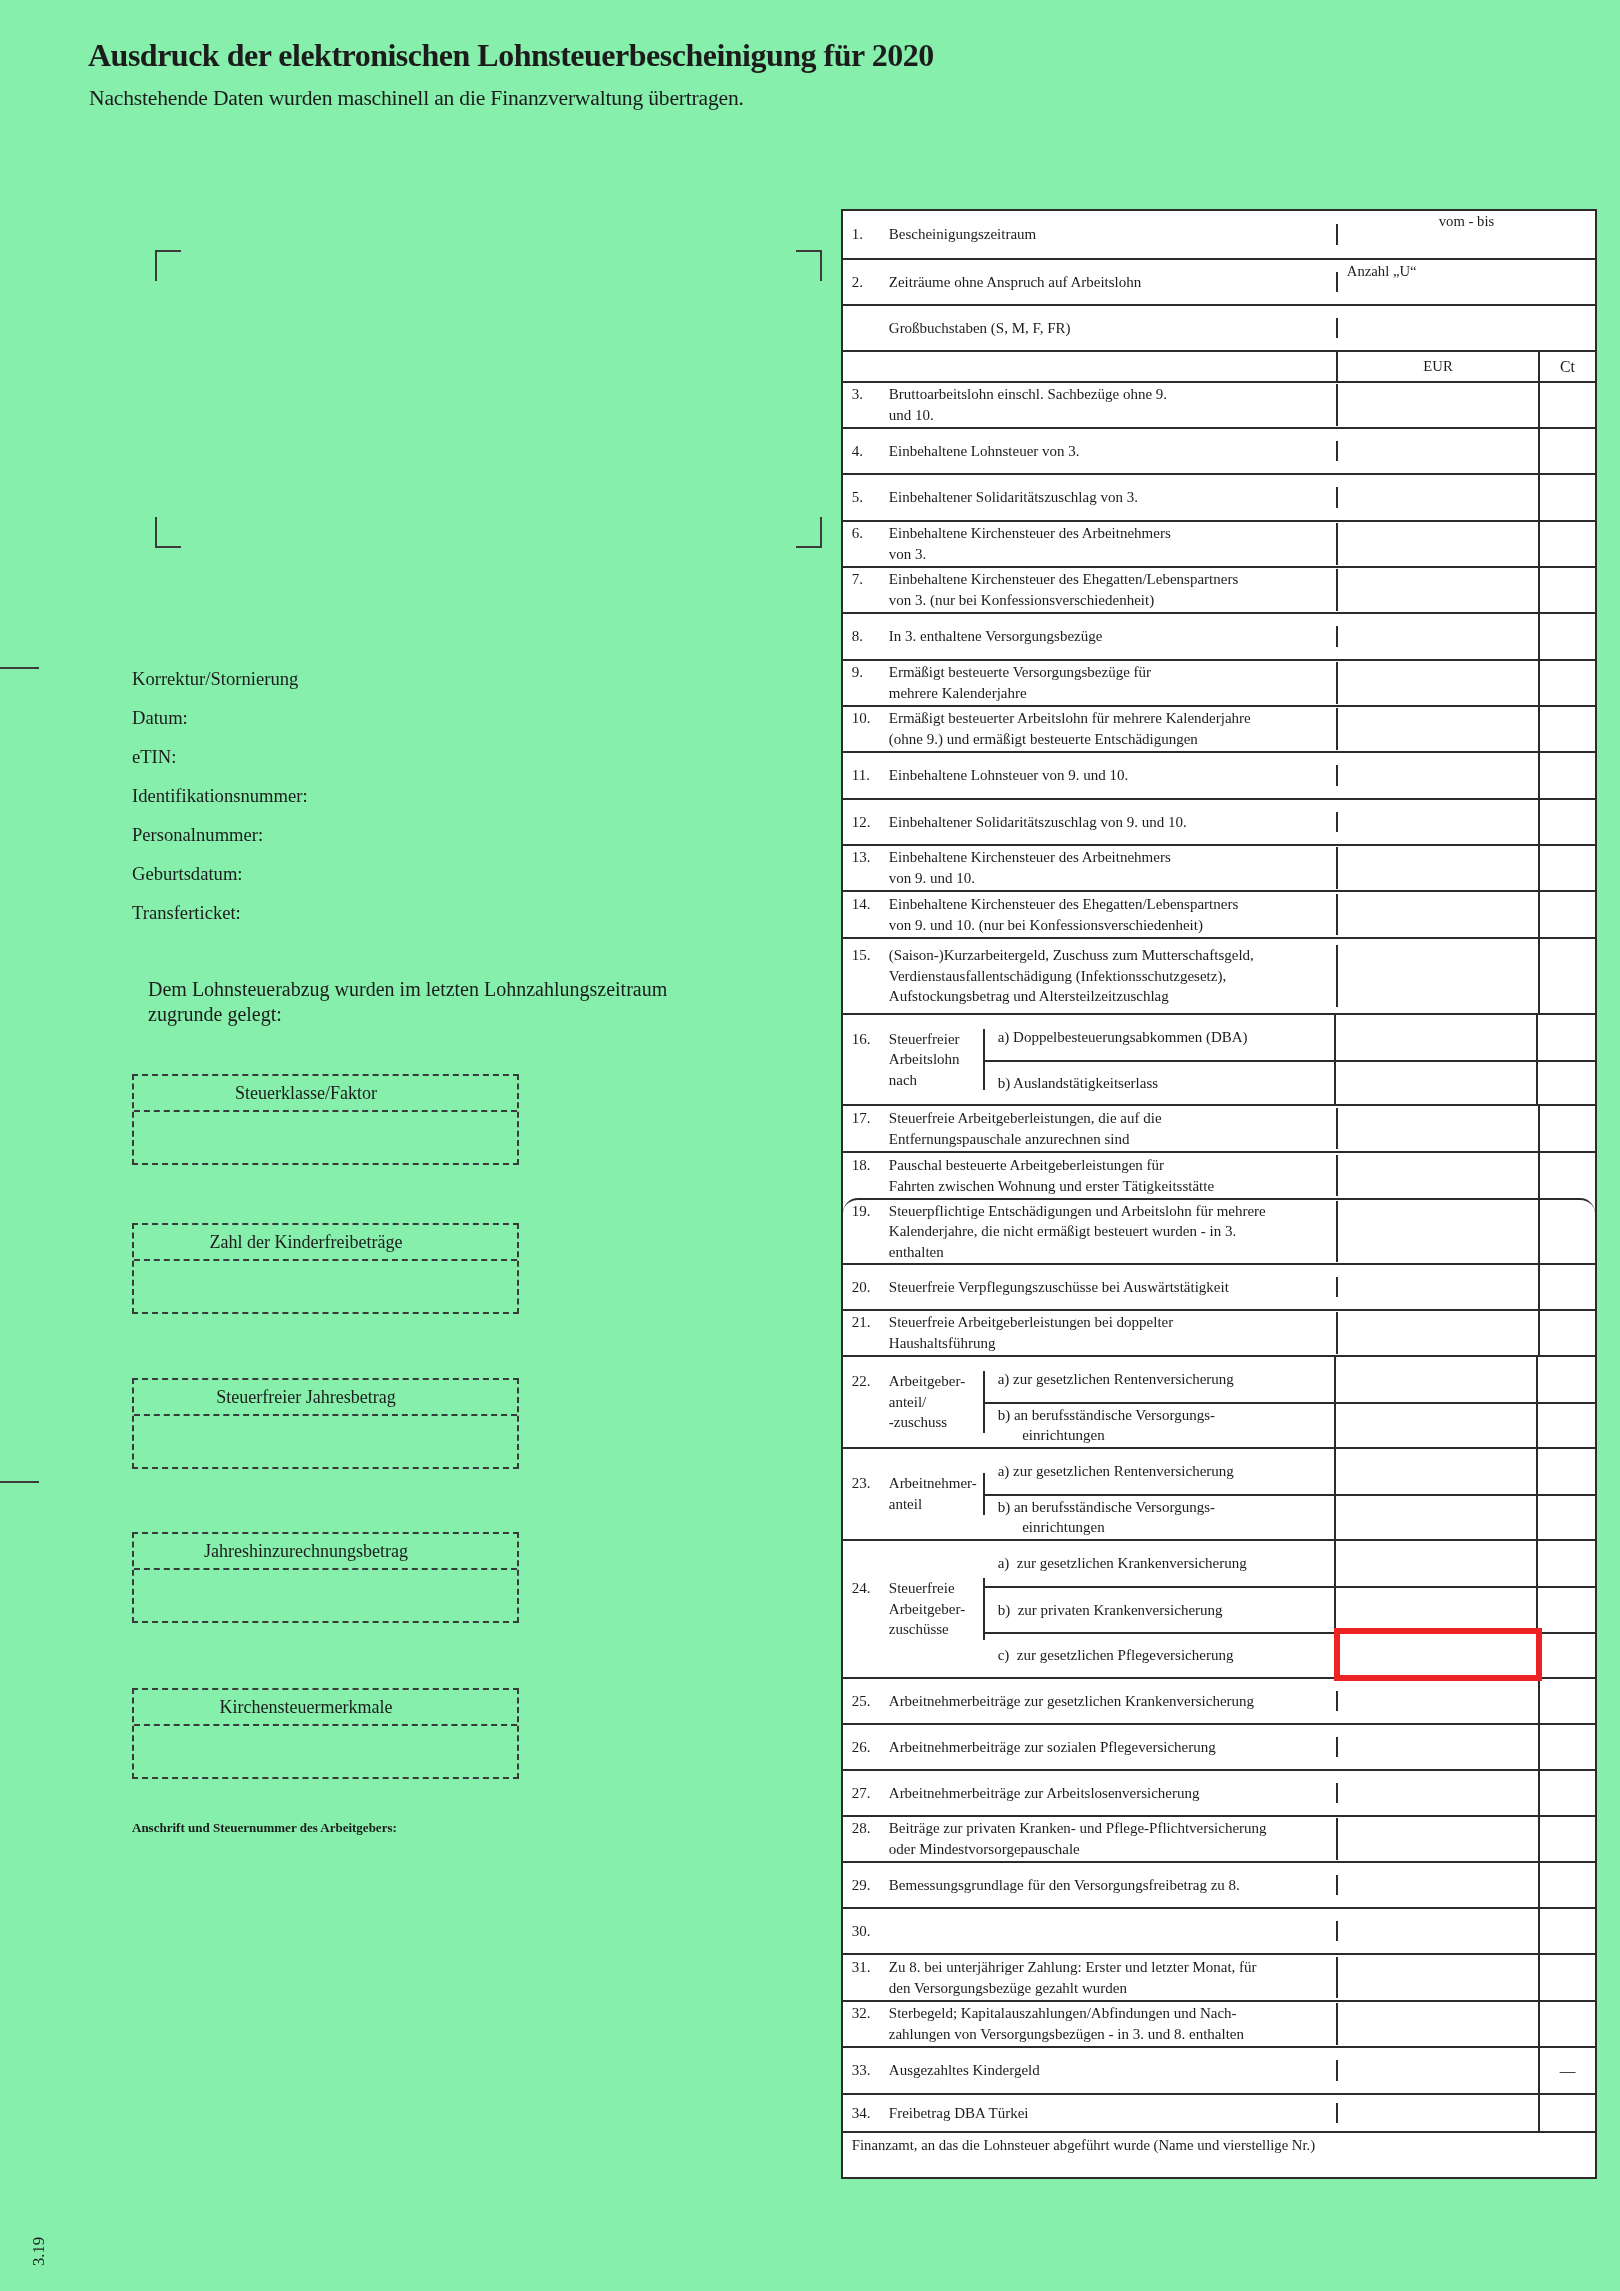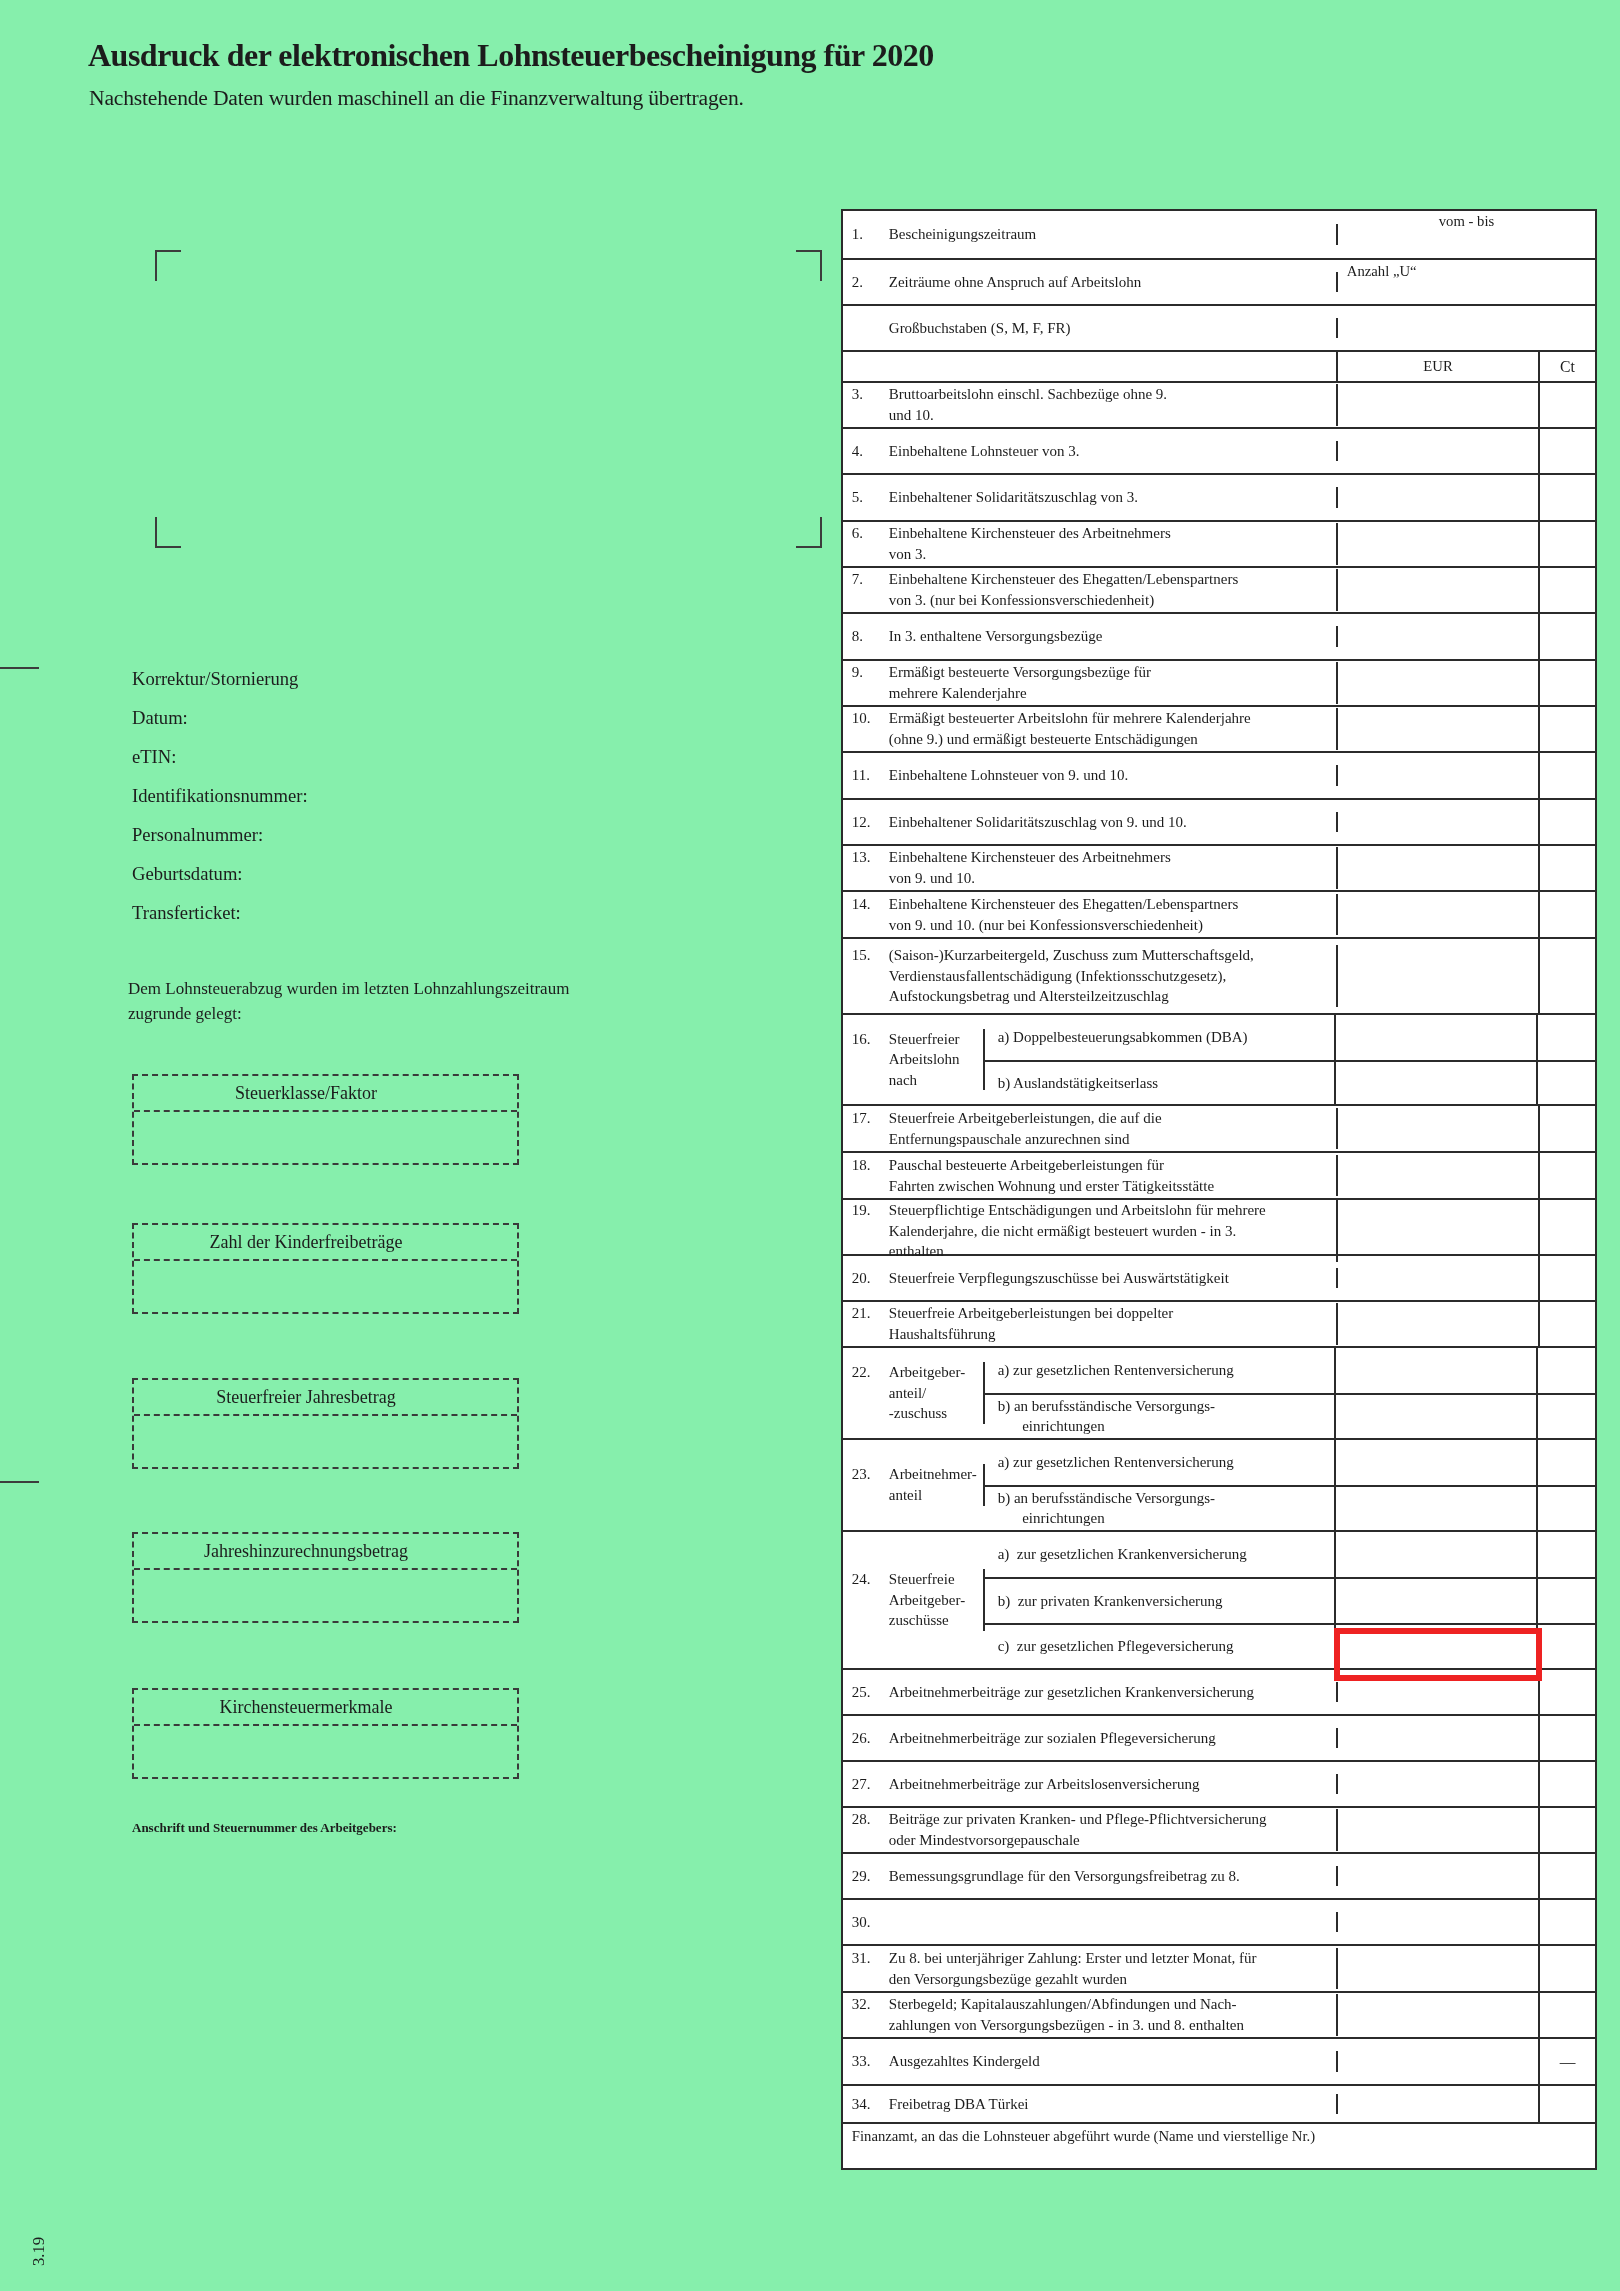--- a/index.html
+++ b/index.html
@@ -11,21 +11,21 @@
   
   .mark{position:absolute;width:23.5px;height:29px;}
   .mark.tl{left:155px;top:250px;border-left:2px solid #3c3c3c;border-top:2px solid #3c3c3c;}
   .mark.tr{left:796px;top:250px;border-right:2px solid #3c3c3c;border-top:2px solid #3c3c3c;}
   .mark.bl{left:155px;top:517px;border-left:2px solid #3c3c3c;border-bottom:2px solid #3c3c3c;}
   .mark.br{left:796px;top:517px;border-right:2px solid #3c3c3c;border-bottom:2px solid #3c3c3c;}
   .fold{position:absolute;left:0;width:39px;border-top:2px solid #3c3c3c;}
   
   .fields{position:absolute;left:132px;top:668px;font-size:18.6px;}
   .fields div{height:39px;line-height:21.6px;}
-  .intro{position:absolute;left:128px;top:977px;font-size:17px;line-height:24.5px;white-space:pre-line;}
+  .intro{position:absolute;left:148px;top:977px;font-size:20px;line-height:24.5px;white-space:pre-line;}
   .dbox{position:absolute;left:132px;width:387px;height:91px;border:2px dashed #3a3a3a;box-sizing:border-box;}
   .dbox .dlabel{height:36px;border-bottom:2px dashed #3a3a3a;display:flex;align-items:center;justify-content:center;
                 font-size:18px;padding-right:39px;box-sizing:border-box;}
   .dbox .dvalue{height:51px;}
   .employer{position:absolute;left:132px;top:1820px;font-size:13px;font-weight:bold;}
   .vnote{position:absolute;left:29px;top:2266px;font-size:16.7px;transform:rotate(-90deg);transform-origin:0 0;}
   
   .tbl{position:absolute;left:841px;top:209px;width:756px;border:2px solid #2b2b2b;box-sizing:border-box;background:#fff;}
   .trow{display:flex;box-sizing:border-box;border-top:2px solid #2b2b2b;}
   .trow:first-child{border-top:none;}
@@ -323,21 +323,21 @@
         <div class="lbl c-label tcell">
           <span class="num">18.</span>
           <div class="lines">
             <div>Pauschal besteuerte Arbeitgeberleistungen für</div>
             <div>Fahrten zwischen Wohnung und erster Tätigkeitsstätte</div>
           </div>
         </div>
         <div class="c-eur tcell"></div>
         <div class="c-ct tcell"></div>
       </div>
-      <div class="trow" style="height: 56px;">
+      <div class="trow" style="height: 65px; border-radius: 15px;">
         <div class="lbl c-label tcell">
           <span class="num">19.</span>
           <div class="lines">
             <div>Steuerpflichtige Entschädigungen und Arbeitslohn für mehrere</div>
             <div>Kalenderjahre, die nicht ermäßigt besteuert wurden - in 3.</div>
             <div>enthalten</div>
           </div>
         </div>
         <div class="c-eur tcell"></div>
         <div class="c-ct tcell"></div>

